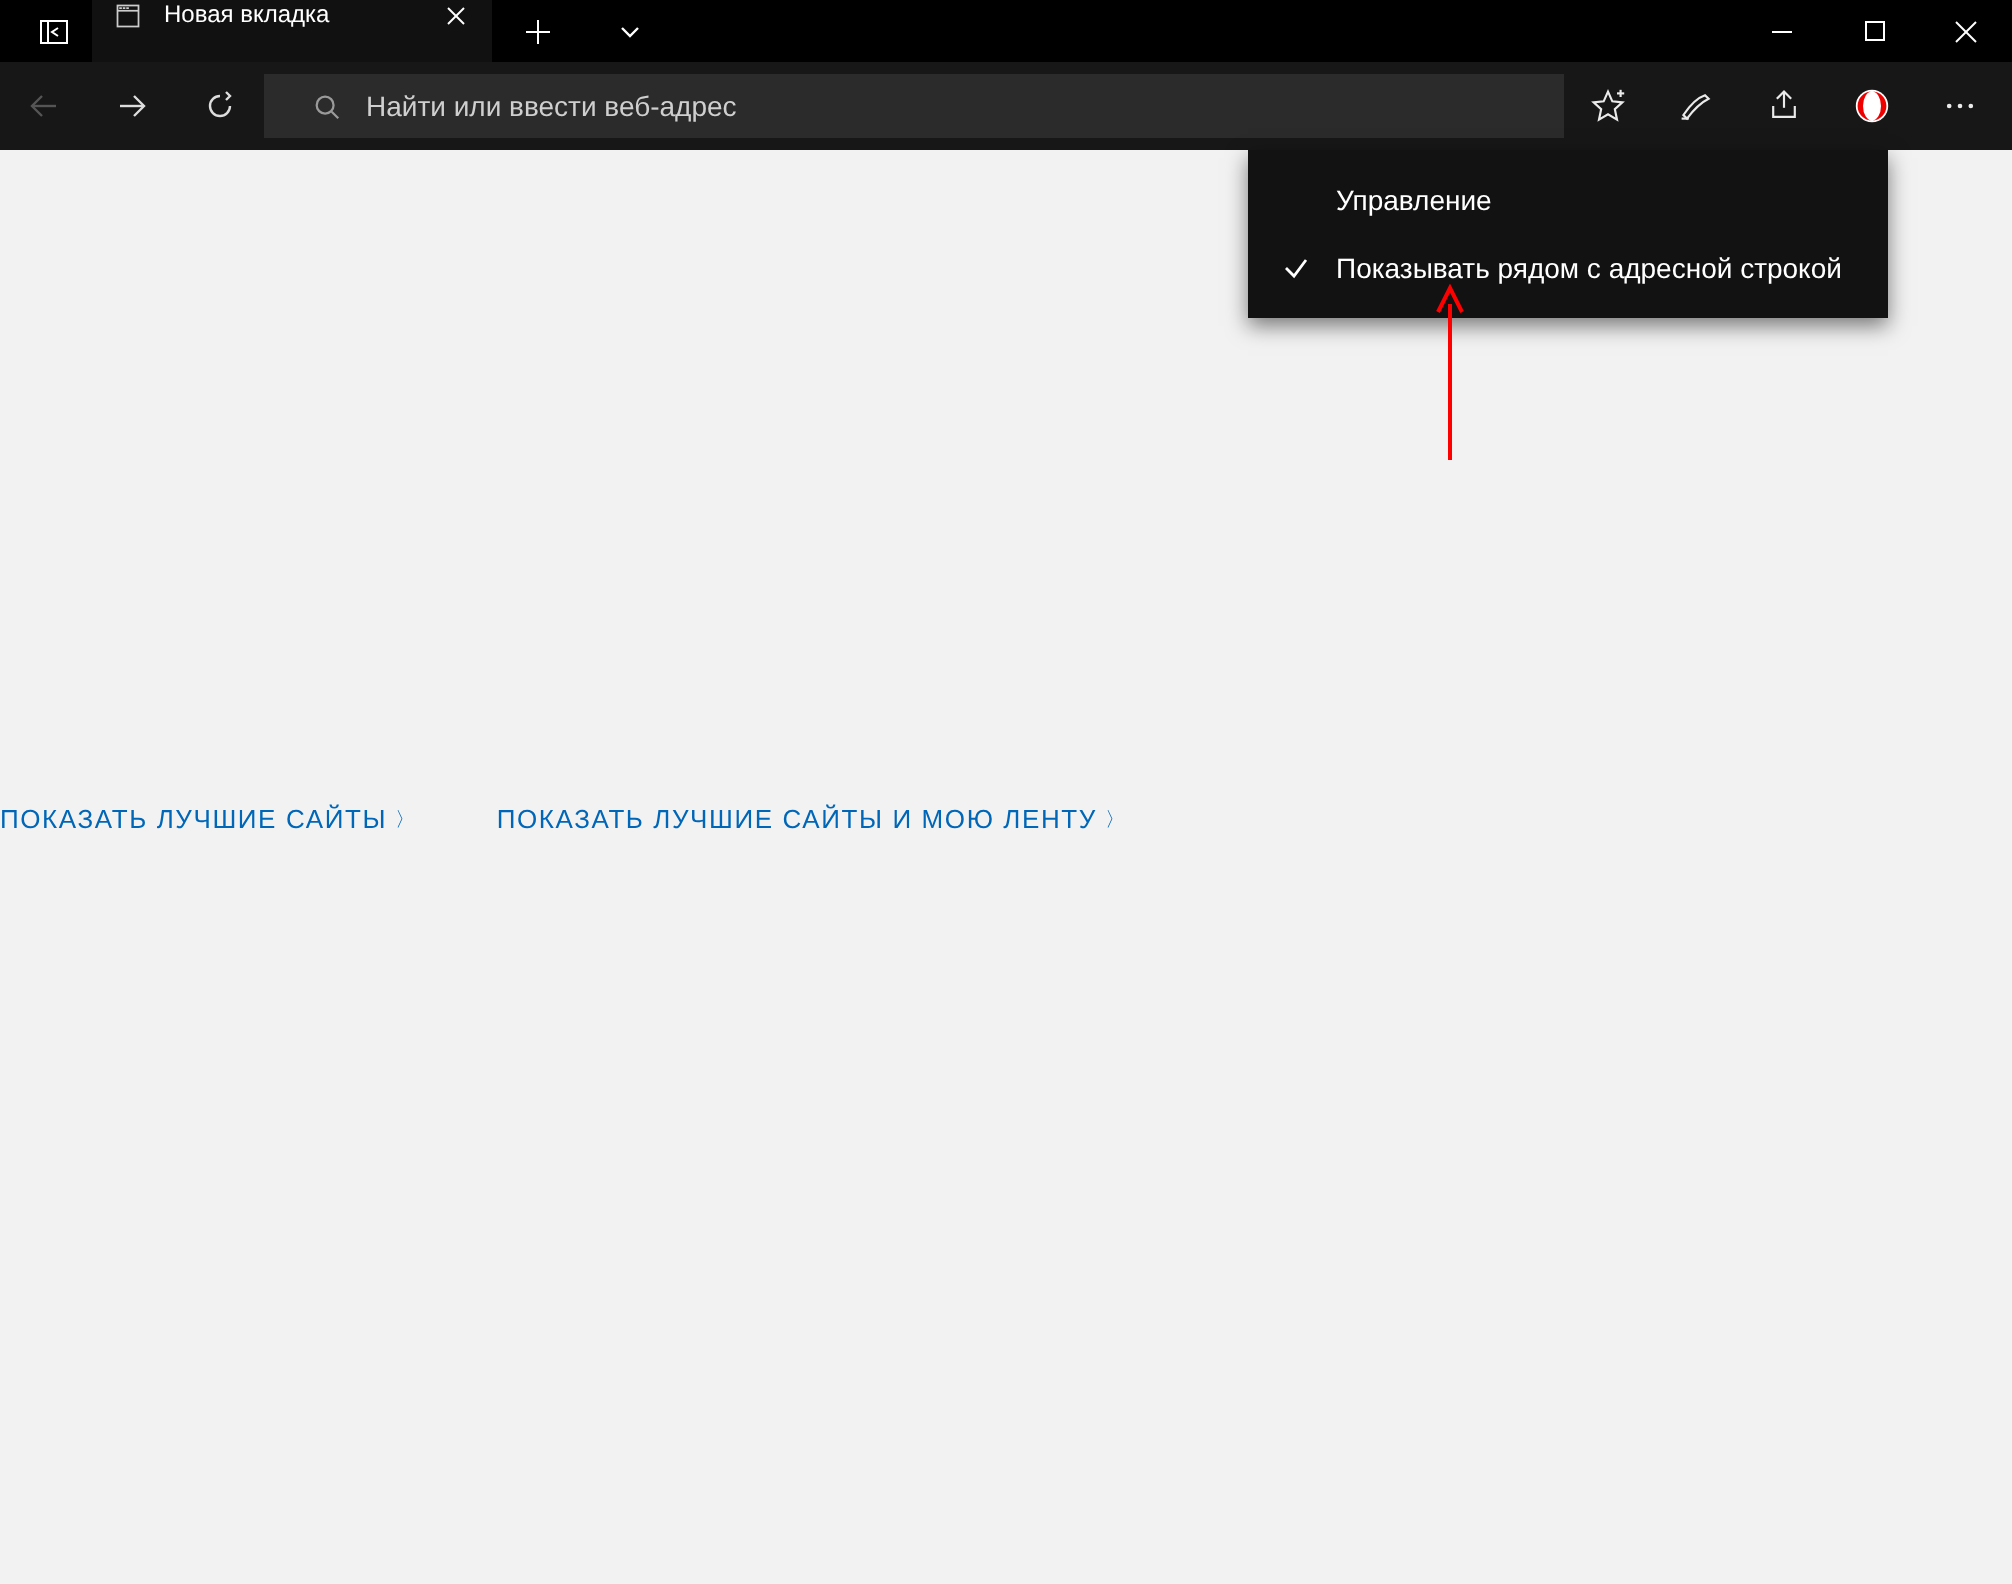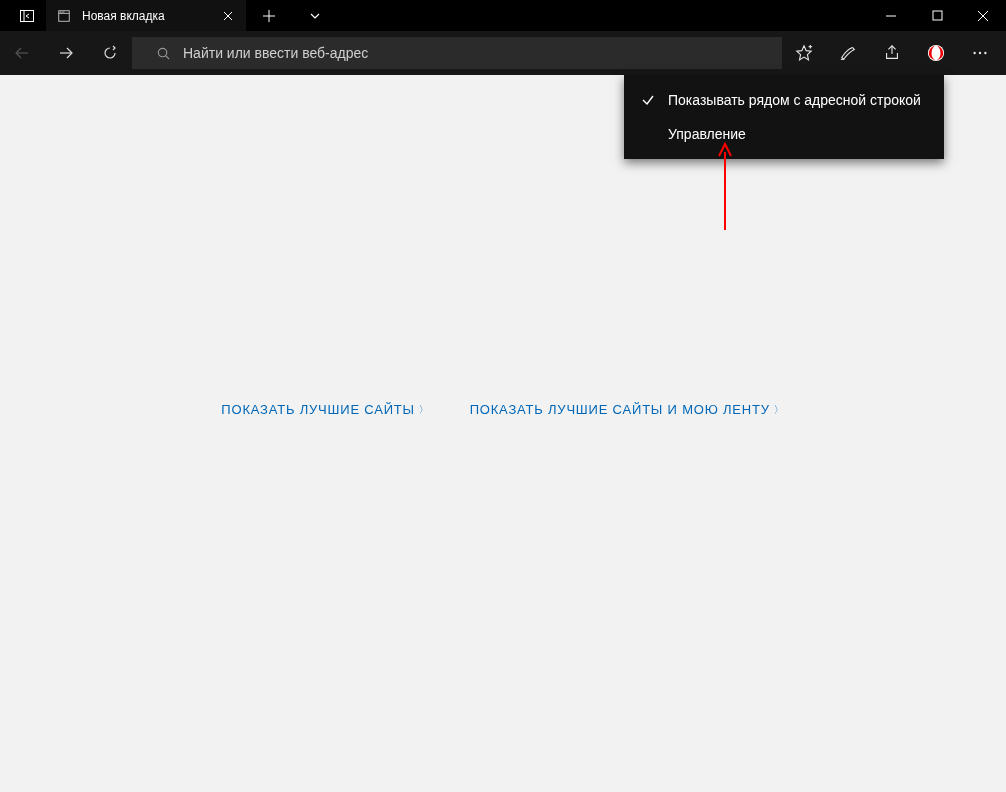--- a/index.html
+++ b/index.html
@@ -9,21 +9,21 @@
   .tab-strip {
     height: 31px; background: #000; display: flex; align-items: stretch; color: #fff;
   }
   .tab-strip .left-edge {
     width: 8px; background: #000;
   }
   .tab-strip .aside-btn {
     width: 38px; display:flex; align-items:center; justify-content:center;
   }
   .tab {
-    display:flex; align-items:center; gap:10px; padding:0 10px 0 10px;
+    display:flex; align-items:flex-start; gap:10px; padding:0 10px 0 10px;
     background:#111; min-width:200px; color:#fff; font-size:12px;
   }
   .tab .tab-icon { width:16px; height:16px; display:flex; align-items:center; justify-content:center;}
   .tab .tab-title { flex:1; white-space:nowrap; overflow:hidden; text-overflow:ellipsis; }
   .tab .tab-close { width:16px; height:16px; display:flex; align-items:center; justify-content:center; }
   .tab-strip .tab-btn {
     width:46px; display:flex; align-items:center; justify-content:center; color:#fff;
   }
   .tab-strip .spacer { flex:1; }
   .win-controls { display:flex; }
@@ -45,21 +45,21 @@
   }
   .addr .search-ico { color:#9a9a9a; }
   .addr .addr-text { color:#cfcfcf; font-size:14px; }
   .toolbar .rt-btn {
     width:44px; height:44px; display:flex; align-items:center; justify-content:center; color:#eaeaea;
   }
 
   
   .page {
     height: calc(792px - 31px - 44px); background:#f2f2f2; position:relative;
-    display:flex; align-items:center; justify-content:center;
+    display:flex; align-items:center; justify-content:flex-start;
   }
   .links { display:flex; gap:40px; margin-top:-48px; }
   .links a {
     color:#0067b8; font-size:13px; letter-spacing:0.8px; text-decoration:none;
     font-weight:400; display:flex; align-items:center; gap:4px;
   }
   .links a .chev { font-size:10px; }
 
   
   .dropdown {
@@ -216,29 +216,29 @@
     </a>
     <a href="#">
       <span>ПОКАЗАТЬ ЛУЧШИЕ САЙТЫ И МОЮ ЛЕНТУ</span>
       <span class="chev">〉</span>
     </a>
   </div>
 </div>
 
 <div class="dropdown">
   <div class="item">
+    <span class="nolabel-check"></span>
+    <span>Управление</span>
+  </div>
+  <div class="item">
     <span class="check">
       <svg width="14" height="14" viewBox="0 0 14 14">
         <polyline points="2 7, 6 11, 12 3" fill="none" stroke="#fff" stroke-width="1.4"></polyline>
       </svg>
     </span>
     <span>Показывать рядом с адресной строкой</span>
-  </div>
-  <div class="item">
-    <span class="nolabel-check"></span>
-    <span>Управление</span>
   </div>
 </div>
 
 <svg class="anno-arrow" width="18" height="90" viewBox="0 0 18 90">
   <line x1="9" y1="10" x2="9" y2="88" stroke="#ff0000" stroke-width="2"></line>
   <polyline points="3 14, 9 2, 15 14" fill="none" stroke="#ff0000" stroke-width="2"></polyline>
 </svg>
 
 </body></html>

